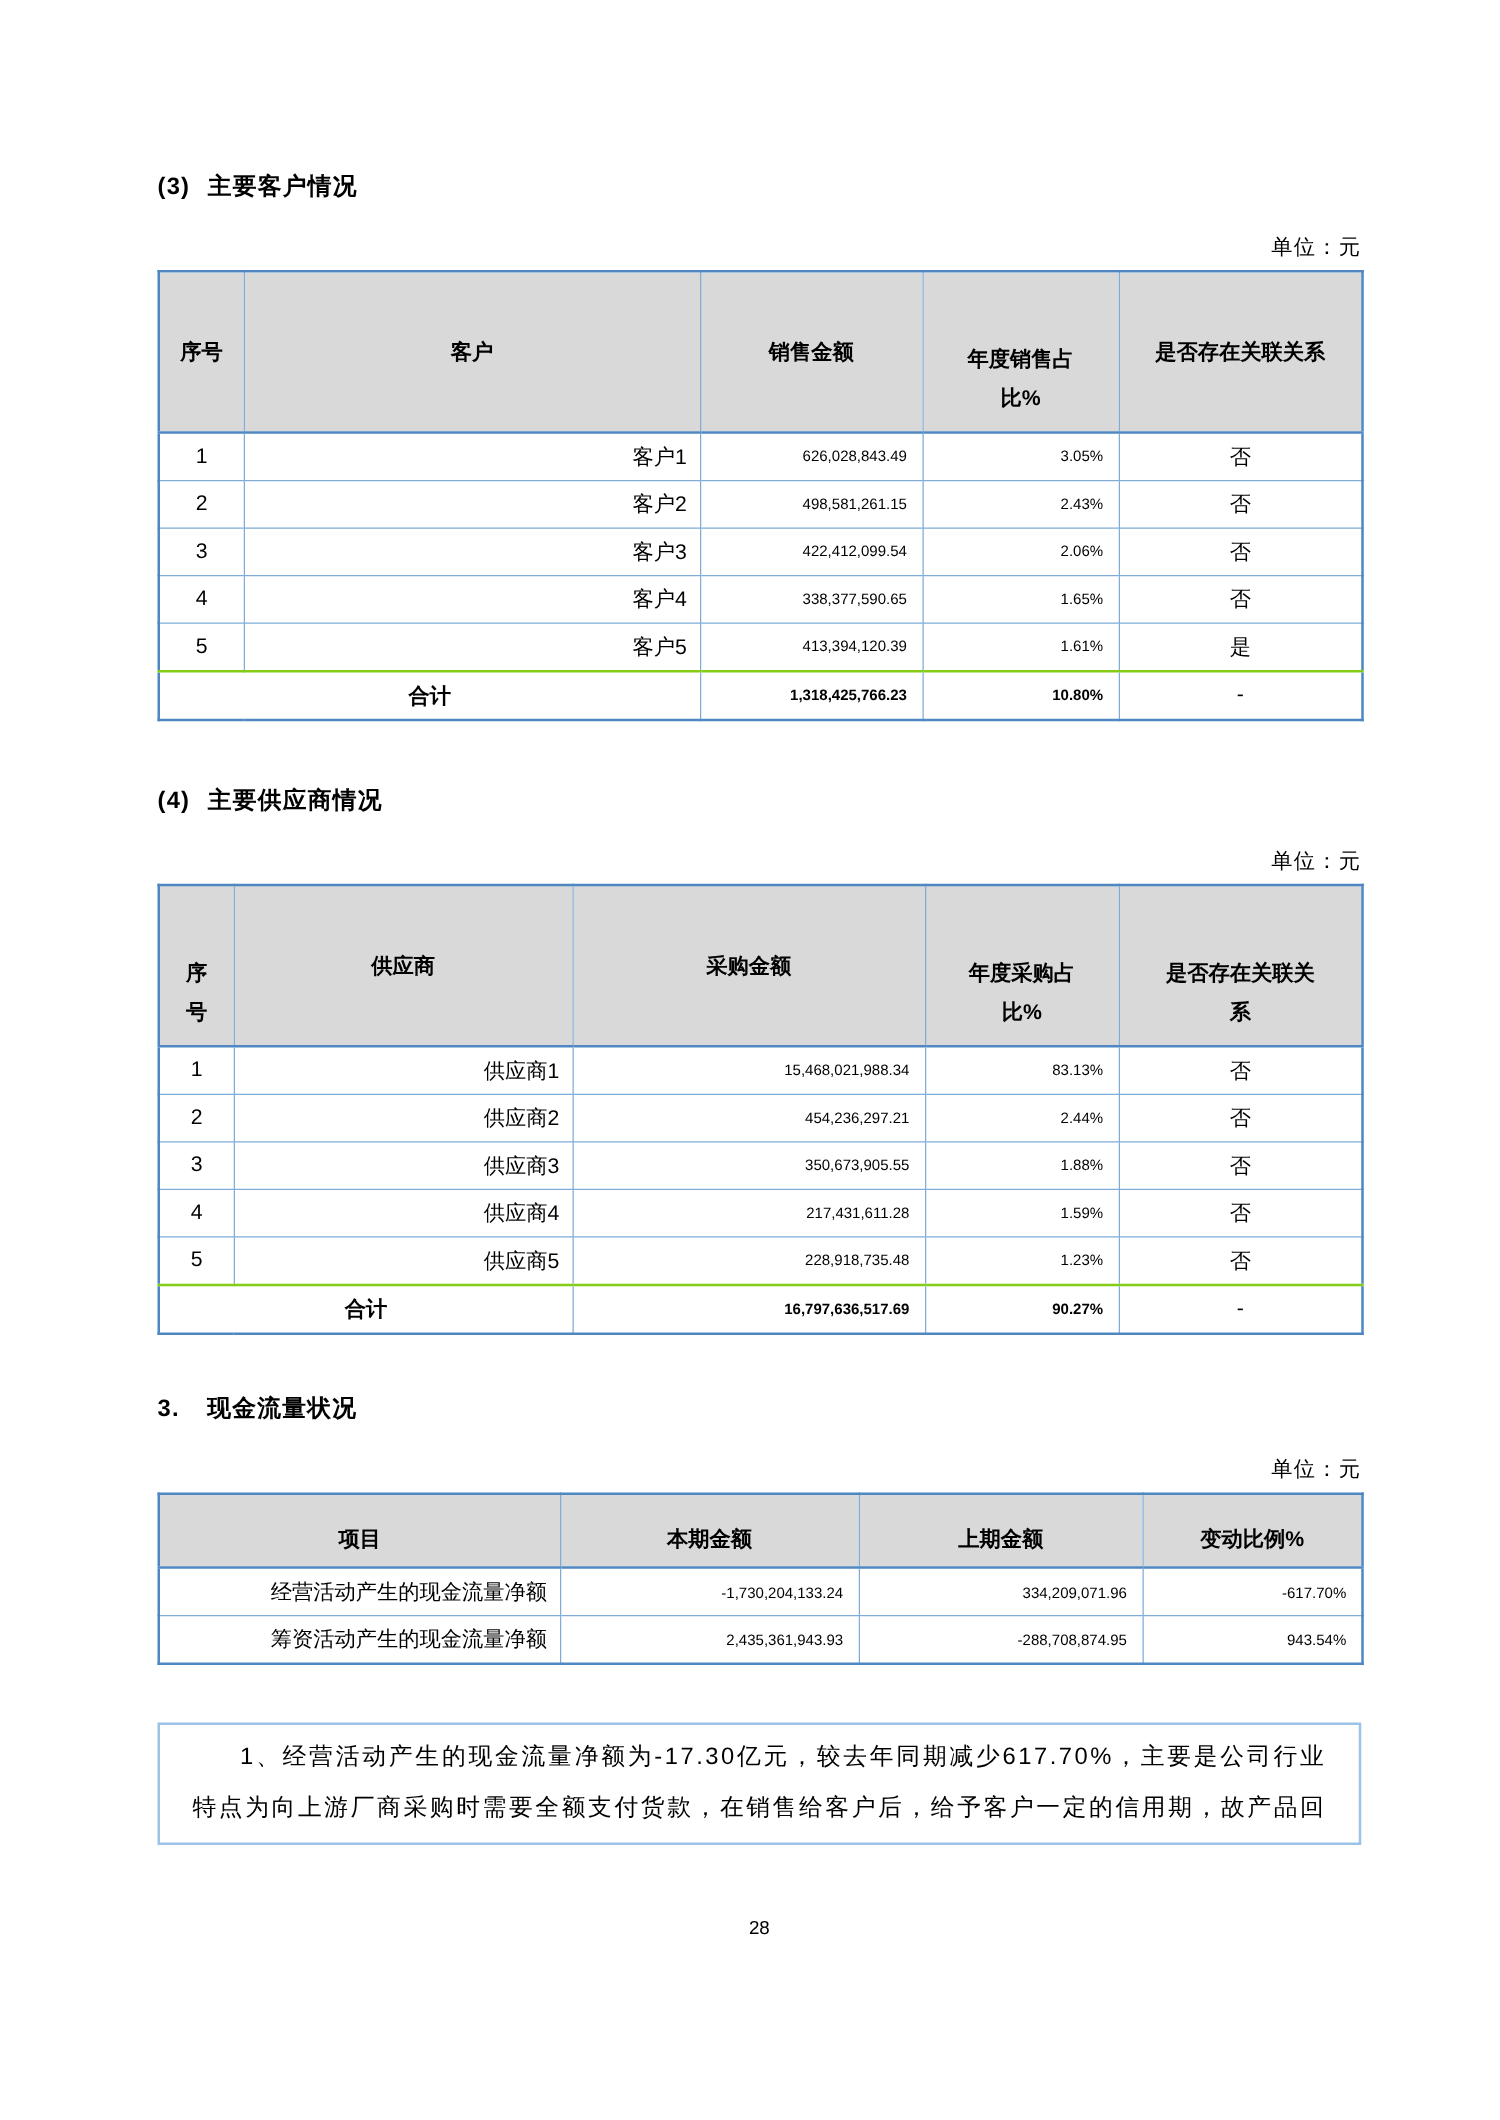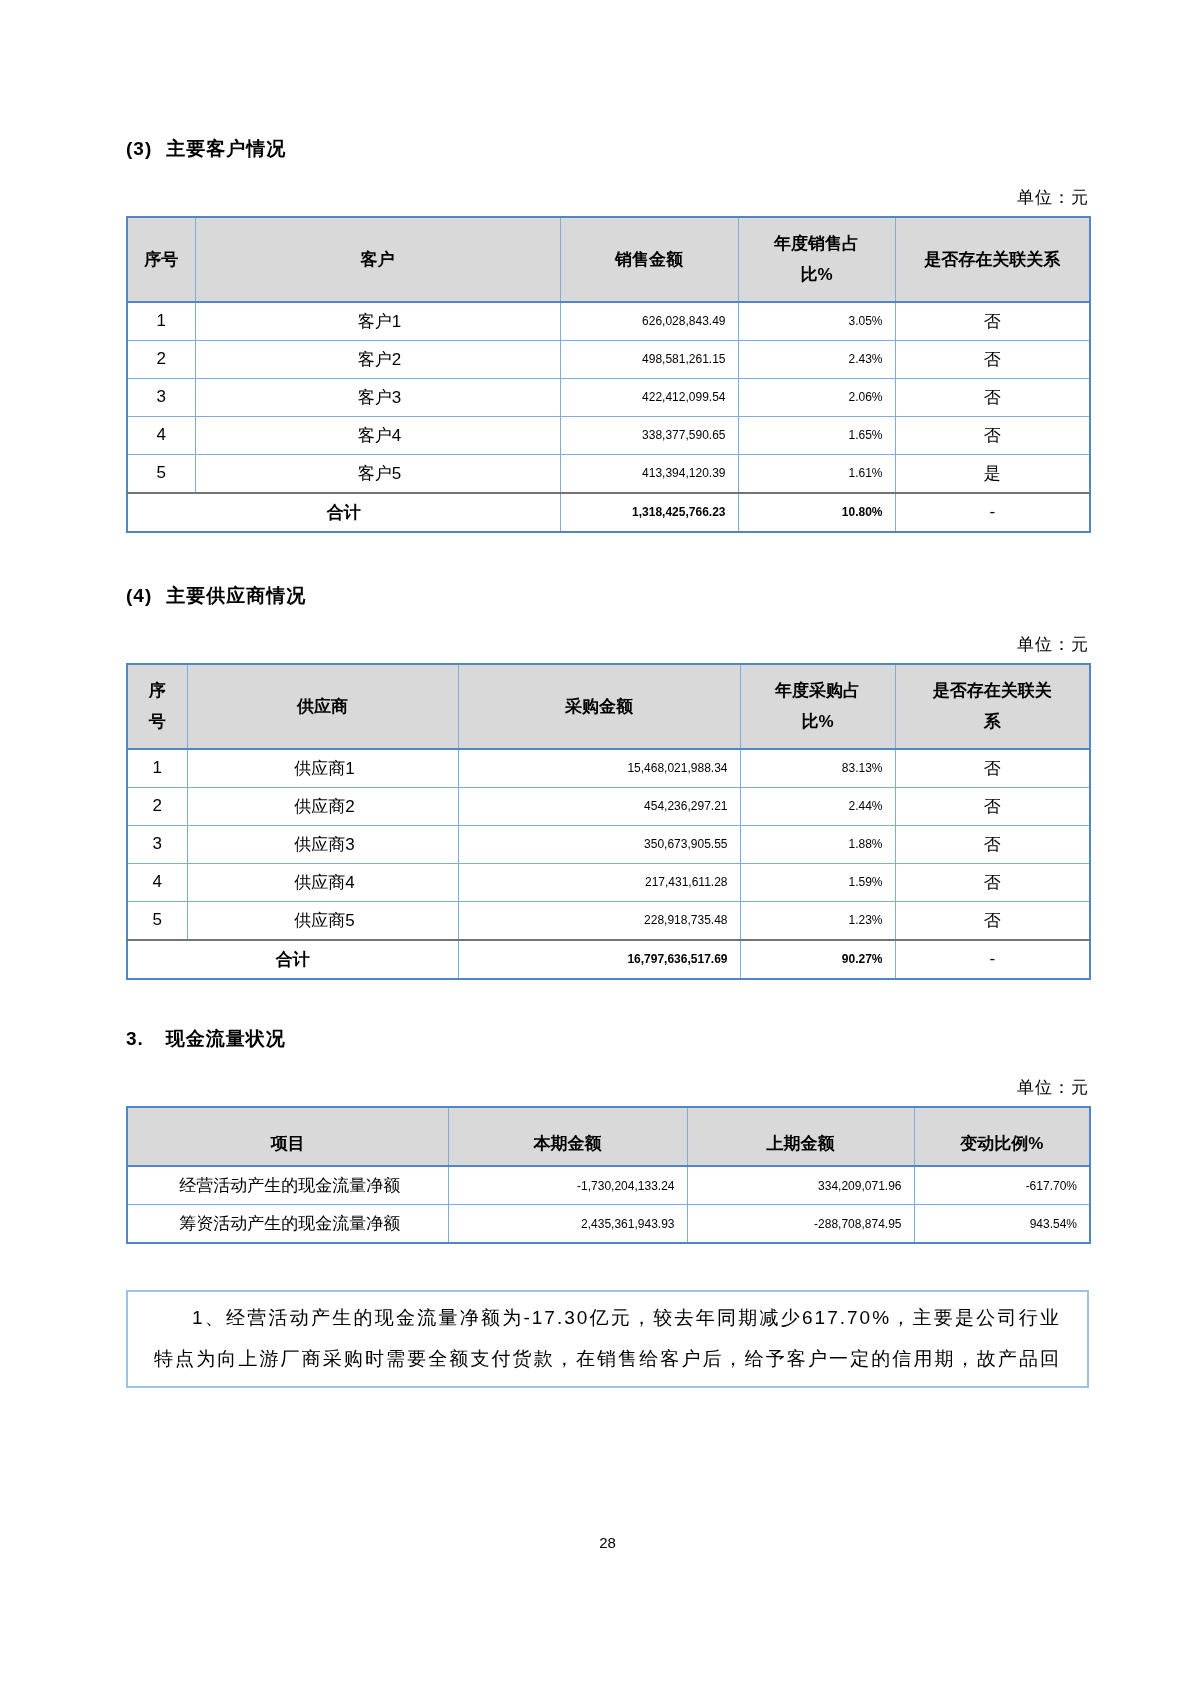--- a/index.html
+++ b/index.html
@@ -58,26 +58,26 @@
     font-weight: bold;
     text-align: center;
     border-bottom: 2px solid #4e87c2;
     line-height: 1.85;
     padding-top: 10px;
     padding-bottom: 10px;
   }
   thead.slim th { padding-top: 20px; padding-bottom: 6px; }
   tbody td { height: 37px; }
   td.c { text-align: center; }
-  td.l { text-align: center; padding-left: 14px; margin-left: 37px; }
+  td.l { text-align: right; padding-left: 14px; margin-left: 37px; }
   td.r { text-align: right; padding-right: 12px; font-size: 12px; }
-  tr.total td { border-top: 2px solid #737373; }
+  tr.total td { border-top: 2px solid #84cc16; }
   tr.total td.label { text-align: center; font-weight: bold; }
   tr.total td.r { font-weight: bold; }
-  .wrap span { display: inline-block; }
+  .wrap span { display: inline-block; margin-top: 44px; }
   .w5 span { max-width: 5.6em; }
   .w7 span { max-width: 7.5em; }
   .w1 span { max-width: 1.3em; }
 
   .gap-after-table { height: 50px; }
   .gap-small { height: 46px; }
 
   .analysis-heading {
     font-size: 18px;
     font-weight: bold;

